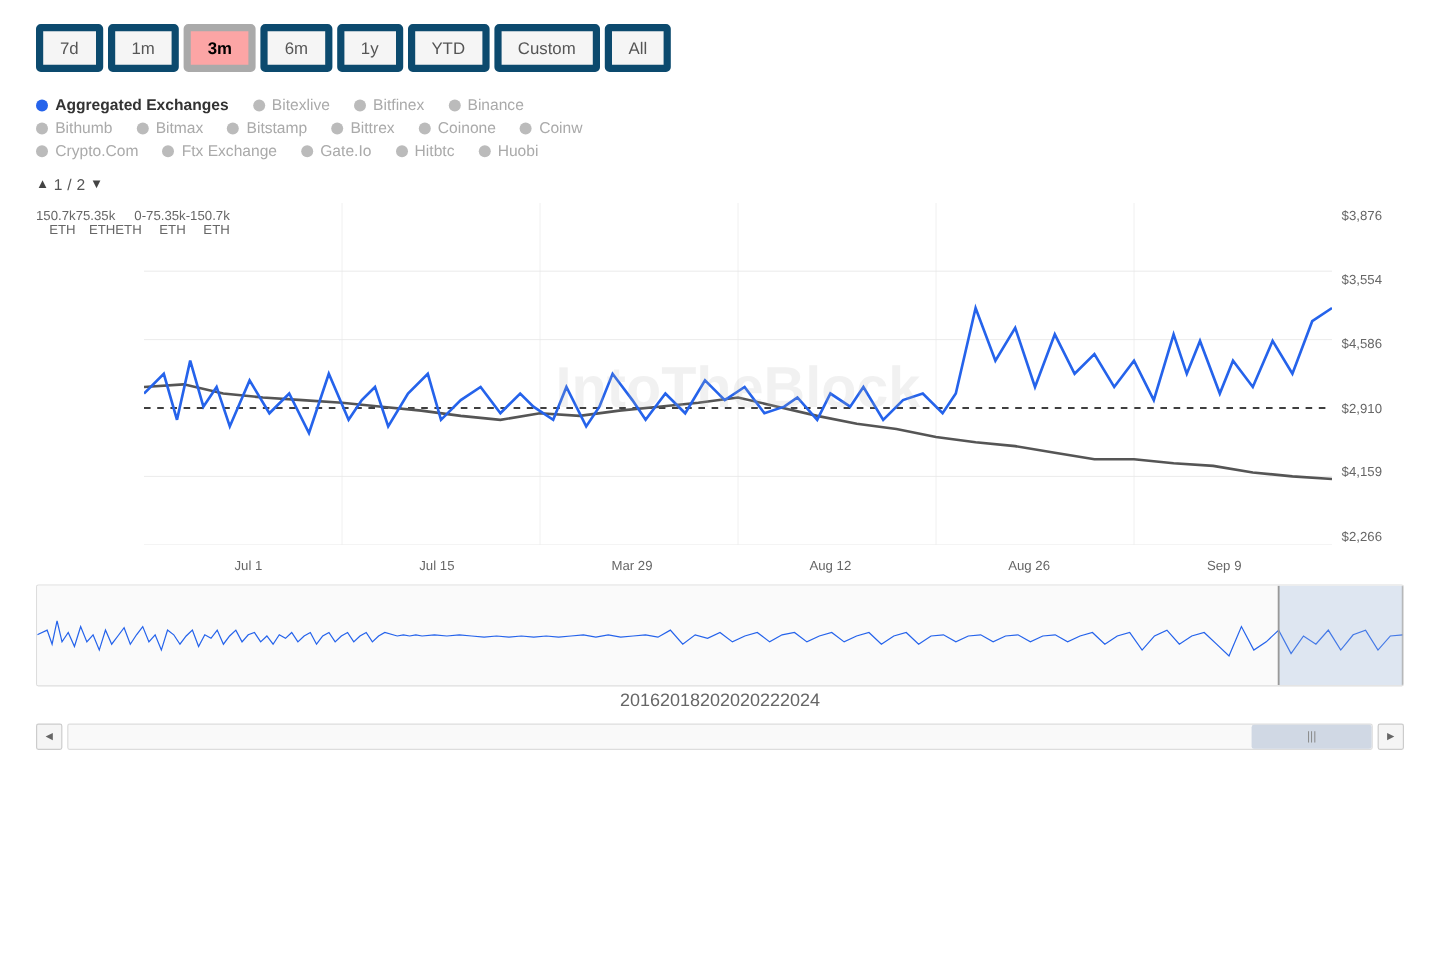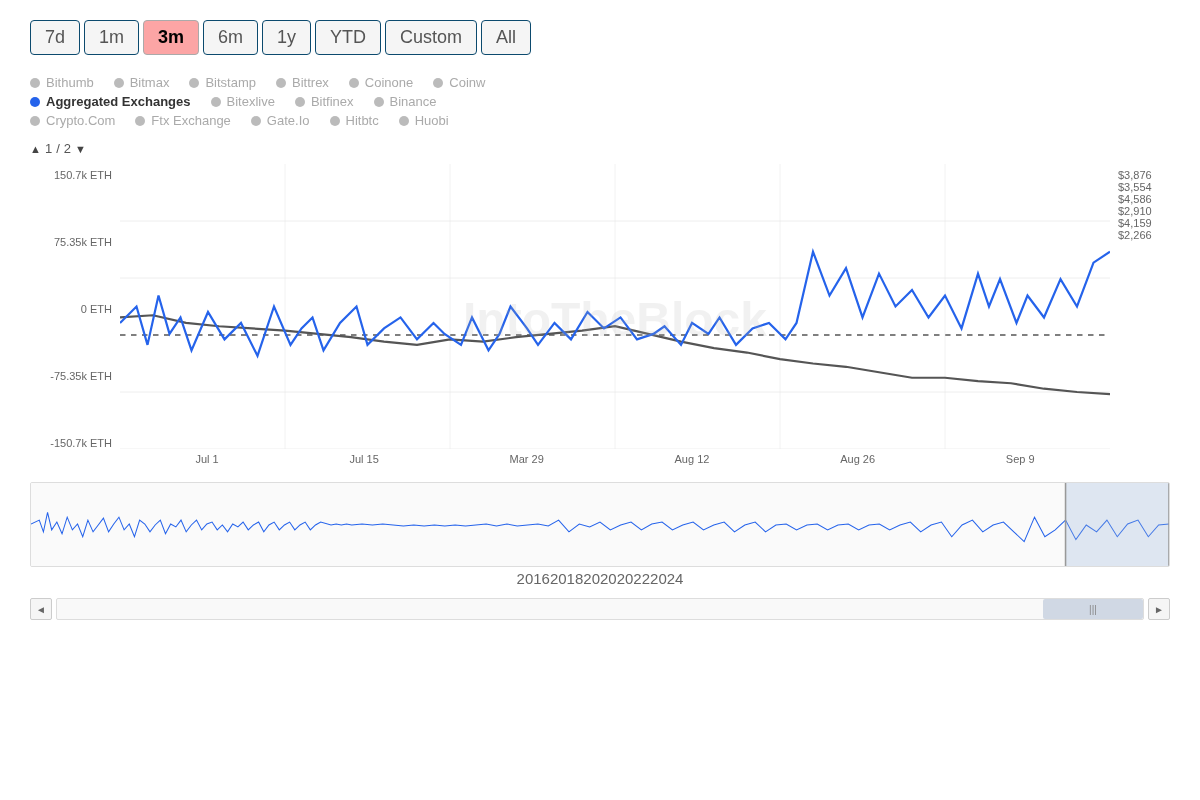--- a/index.html
+++ b/index.html
@@ -14,25 +14,25 @@
 
     
     .time-range-bar {
       display: flex;
       align-items: center;
       padding: 20px 30px 10px 30px;
       gap: 4px;
     }
     .time-btn {
       padding: 6px 14px;
-      border: 1px solid #0c4a6e;
+      border: 6px solid #0c4a6e;
       border-radius: 4px;
       background: #f5f5f5;
       cursor: pointer;
-      font-size: 18px;
+      font-size: 14px;
       color: #555;
     }
     .time-btn.active {
       background: #fca5a5;
       font-weight: bold;
       color: #000;
       border-color: #aaa;
     }
 
     
@@ -85,32 +85,33 @@
       padding: 0 30px;
       height: 310px;
     }
     .main-chart-wrapper {
       display: flex;
       width: 100%;
       height: 100%;
     }
     .y-axis-left {
       display: flex;
-      flex-direction: column;
+      flex-direction: row;
       justify-content: space-between;
       width: 90px;
       padding: 5px 8px 25px 0;
       font-size: 11px;
       color: #666;
       text-align: right;
       flex-shrink: 0;
     }
     .y-axis-right {
       display: flex;
       flex-direction: column;
+      justify-content: space-between;
       width: 60px;
       padding: 5px 0 25px 8px;
       font-size: 11px;
       color: #666;
       text-align: left;
       flex-shrink: 0;
     }
     .chart-svg-area {
       flex: 1;
       position: relative;
@@ -119,20 +120,21 @@
     .chart-svg-area svg {
       width: 100%;
       height: calc(100% - 25px);
     }
     .x-axis-labels {
       display: flex;
       justify-content: space-around;
       font-size: 11px;
       color: #666;
       height: 25px;
+      align-items: center;
       padding: 0 10px;
     }
 
     
     .watermark {
       position: absolute;
       top: 50%;
       left: 50%;
       transform: translate(-50%, -50%);
       font-size: 48px;
@@ -232,61 +234,61 @@
     <button class="time-btn active">3m</button>
     <button class="time-btn">6m</button>
     <button class="time-btn">1y</button>
     <button class="time-btn">YTD</button>
     <button class="time-btn">Custom</button>
     <button class="time-btn">All</button>
   </div>
 
 <div class="legend-area">
   <div class="legend-row">
-      <div class="legend-item">
-        <span class="legend-dot gray"></span>
-        <span>Bithumb</span>
-      </div>
-      <div class="legend-item">
-        <span class="legend-dot gray"></span>
-        <span>Bitmax</span>
-      </div>
-      <div class="legend-item">
-        <span class="legend-dot gray"></span>
-        <span>Bitstamp</span>
-      </div>
-      <div class="legend-item">
-        <span class="legend-dot gray"></span>
-        <span>Bittrex</span>
-      </div>
-      <div class="legend-item">
-        <span class="legend-dot gray"></span>
-        <span>Coinone</span>
-      </div>
-      <div class="legend-item">
-        <span class="legend-dot gray"></span>
-        <span>Coinw</span>
-      </div>
-    </div>
-  <div class="legend-row">
       <div class="legend-item active">
         <span class="legend-dot blue"></span>
         <span>Aggregated Exchanges</span>
       </div>
       <div class="legend-item">
         <span class="legend-dot gray"></span>
         <span>Bitexlive</span>
       </div>
       <div class="legend-item">
         <span class="legend-dot gray"></span>
         <span>Bitfinex</span>
       </div>
       <div class="legend-item">
         <span class="legend-dot gray"></span>
         <span>Binance</span>
+      </div>
+    </div>
+  <div class="legend-row">
+      <div class="legend-item">
+        <span class="legend-dot gray"></span>
+        <span>Bithumb</span>
+      </div>
+      <div class="legend-item">
+        <span class="legend-dot gray"></span>
+        <span>Bitmax</span>
+      </div>
+      <div class="legend-item">
+        <span class="legend-dot gray"></span>
+        <span>Bitstamp</span>
+      </div>
+      <div class="legend-item">
+        <span class="legend-dot gray"></span>
+        <span>Bittrex</span>
+      </div>
+      <div class="legend-item">
+        <span class="legend-dot gray"></span>
+        <span>Coinone</span>
+      </div>
+      <div class="legend-item">
+        <span class="legend-dot gray"></span>
+        <span>Coinw</span>
       </div>
     </div>
   <div class="legend-row">
       <div class="legend-item">
         <span class="legend-dot gray"></span>
         <span>Crypto.Com</span>
       </div>
       <div class="legend-item">
         <span class="legend-dot gray"></span>
         <span>Ftx Exchange</span>

